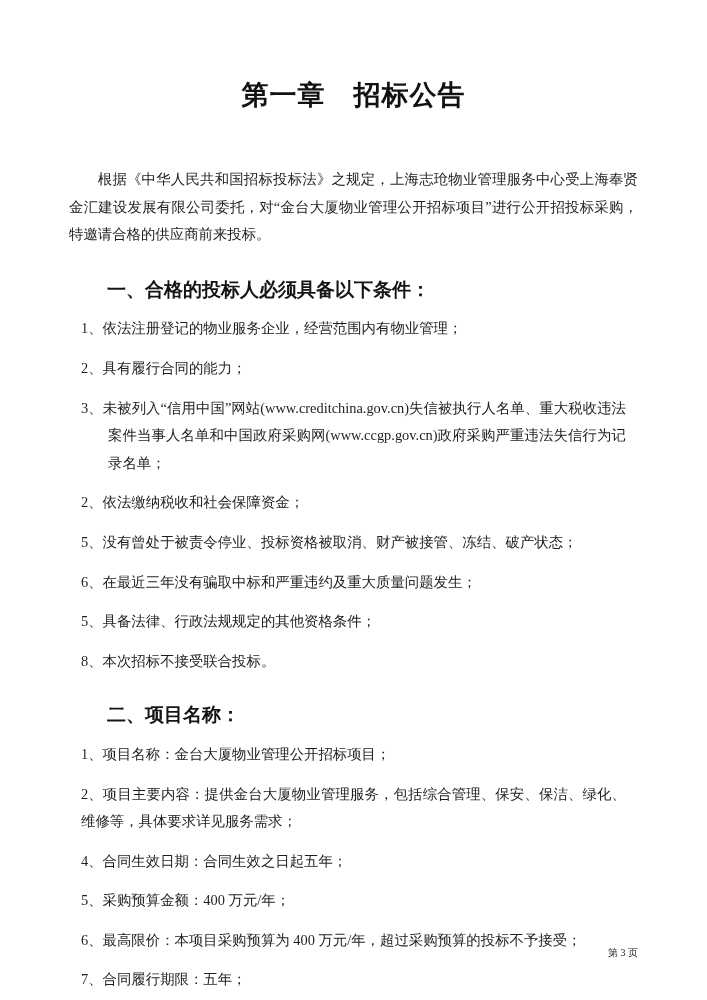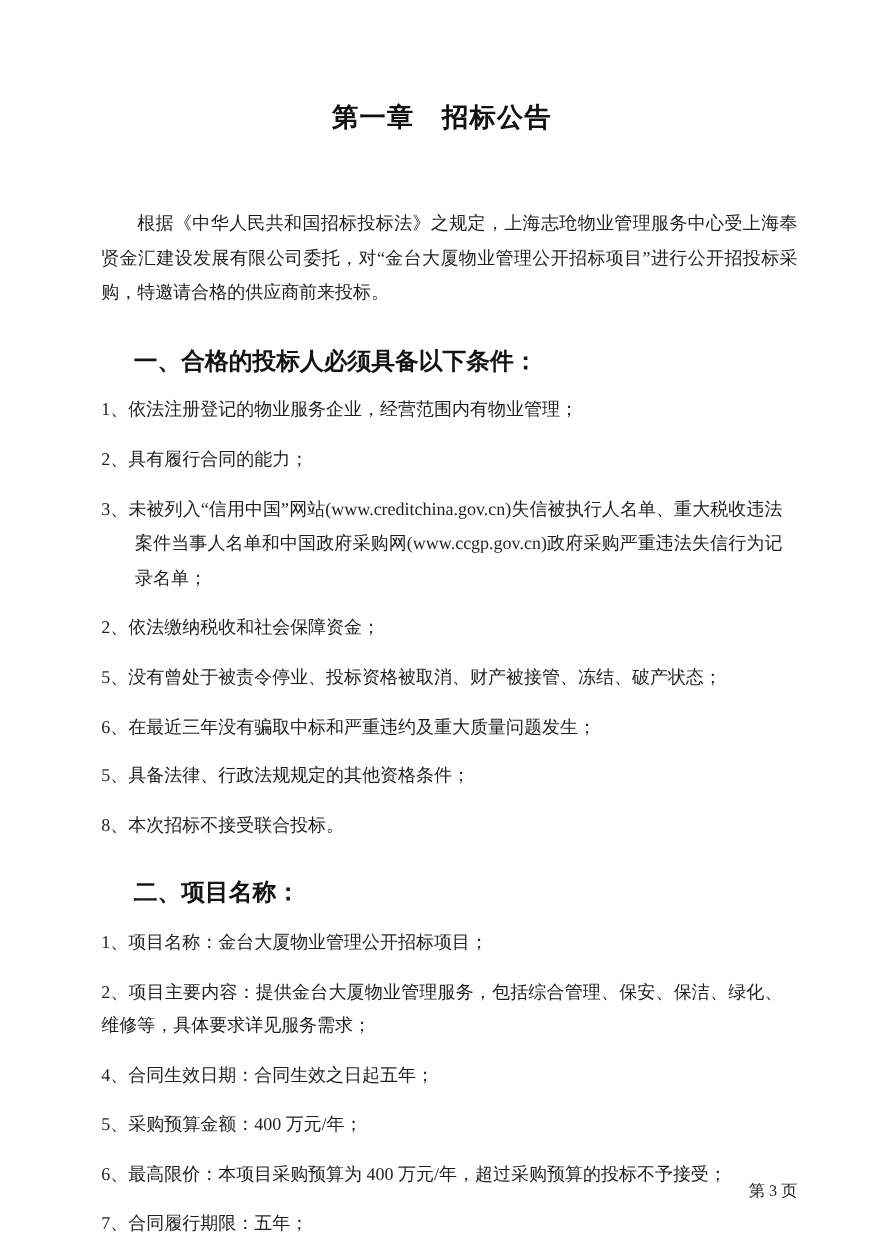--- a/index.html
+++ b/index.html
@@ -24,28 +24,28 @@
     position: absolute;
     left: 69px;
     right: 69px;
     top: 0;
   }
   .doc-title {
     margin: 0;
     padding-top: 84px;
     text-align: center;
     font-family: "Liberation Sans", "DejaVu Sans", sans-serif;
-    font-size: 21px;
+    font-size: 27px;
     font-weight: bold;
     line-height: 22px;
     letter-spacing: 1px;
     color: #111111;
   }
   .intro {
-    margin: 60px 0 0 12px;
+    margin: 60px 0 0 0;
     text-indent: 2em;
     text-align: justify;
   }
   .sec-heading {
     margin: 27px 0 0 0;
     padding-left: 2em;
     font-family: "Liberation Sans", "DejaVu Sans", sans-serif;
     font-size: 19px;
     font-weight: bold;
     line-height: 27.6px;
@@ -59,21 +59,21 @@
     text-align: justify;
   }
   .item.hang {
     padding-left: 27px;
     text-indent: -27px;
   }
   .footer {
     position: absolute;
     top: 944px;
     right: 69px;
-    font-size: 13px;
+    font-size: 10px;
     line-height: 18px;
     color: #1e1e1e;
   }
 </style>
 </head>
 <body>
 
 <div class="page">
   <div class="content">
 

